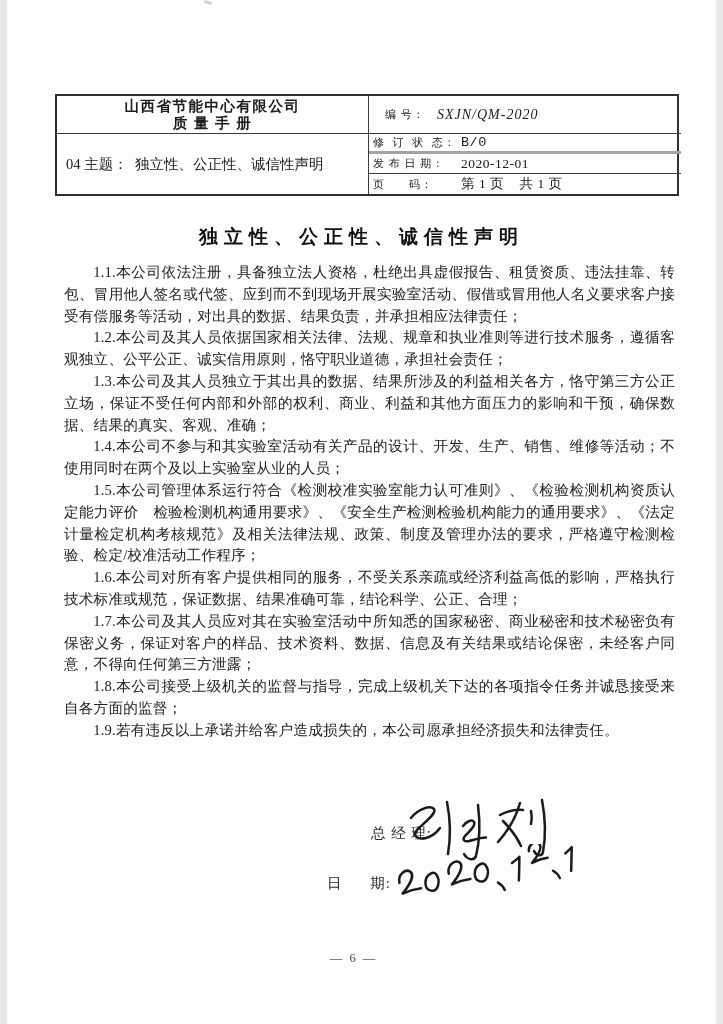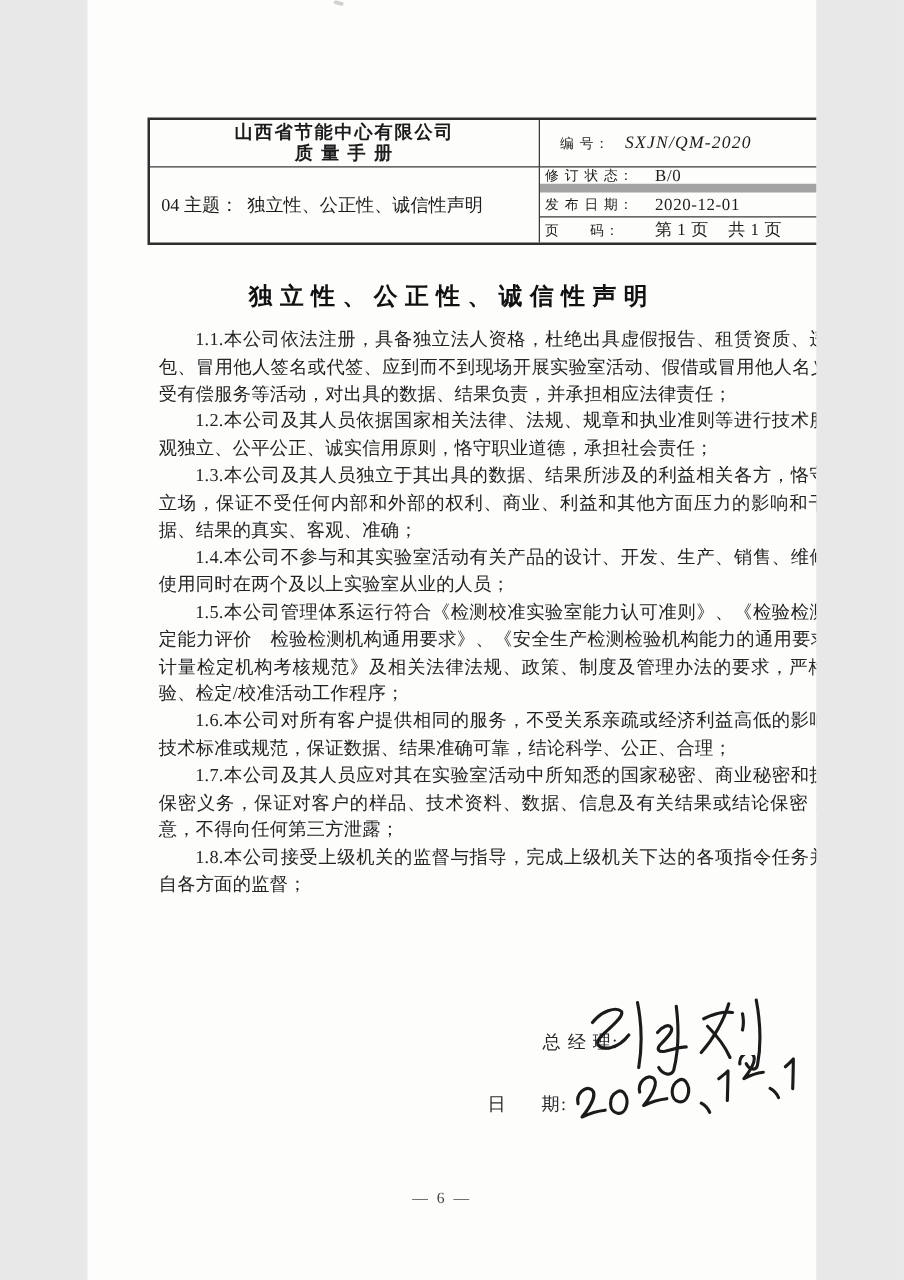--- a/index.html
+++ b/index.html
@@ -1,17 +1,17 @@
 <!DOCTYPE html>
 <html><head>
 <meta charset="utf-8">
 <style>
   html,body { margin:0; padding:0; background:#e8e8e8; }
   .page {
-    position:relative; width:583px; height:1024px; margin:0 auto;
+    position:relative; width:709px; height:1024px; margin:0 auto;
     background:#fdfdfc; overflow:hidden; color:#1c1c1c;
     font-family:"Liberation Serif", serif;
   }
 
   
   .scan-edge-right { position:absolute; left:713px; top:0; width:2px; height:1024px;
     background:linear-gradient(#ccd0d3, #b9bec2); opacity:.85; }
   .scan-smudge-top { position:absolute; left:197px; top:1px; width:8px; height:3px;
     background:#c6c6c6; border-radius:2px; transform:rotate(15deg); opacity:.8; }
 
@@ -20,21 +20,21 @@
     position:absolute; left:48px; top:94px; width:624px;
     display:grid; grid-template-columns:312px 312px; grid-template-rows:38px 20px 20px 20px;
     border:2px solid #2e2e2e; box-sizing:border-box;
   }
   .header-table .cell { box-sizing:border-box; display:flex; align-items:center; overflow:hidden; }
   .cell-company { grid-column:1; grid-row:1; border-right:1px solid #3a3a3a; border-bottom:1px solid #3a3a3a;
     flex-direction:column; justify-content:center; font-weight:bold; font-size:14.5px; line-height:17px; letter-spacing:1.5px; }
   .cell-docnum { grid-column:2; grid-row:1; border-bottom:1px solid #3a3a3a; padding-left:16px; }
   .cell-subject { grid-column:1; grid-row:2/5; border-right:1px solid #3a3a3a; padding-left:9px;
     font-weight:normal; font-size:14.5px; white-space:pre; }
-  .cell-rev  { grid-column:2; grid-row:2; border-bottom:7px solid #a3a3a3; padding-left:4px; }
+  .cell-rev  { grid-column:2; grid-row:2; border-bottom:3px solid #a3a3a3; padding-left:4px;font-family:Liberation Mono, monospace; }
   .cell-issue{ grid-column:2; grid-row:3; border-bottom:1px solid #3a3a3a; padding-left:4px; }
   .cell-page { grid-column:2; grid-row:4; padding-left:4px; }
   .tbl-label { font-size:11px; white-space:pre; letter-spacing:1px; min-width:88px; display:inline-block; }
   .cell-docnum .tbl-label { min-width:52px; }
   .tbl-value { font-size:13.5px; white-space:pre; letter-spacing:.5px; }
   .doc-number-value { font-style:italic; font-size:14px; letter-spacing:1px; }
 
   
   .doc-title {
     position:absolute; top:224px; left:0; width:100%; text-align:center;
@@ -97,20 +97,21 @@
 
   <div class="doc-body">
     <p>1.1.本公司依法注册，具备独立法人资格，杜绝出具虚假报告、租赁资质、违法挂靠、转包、冒用他人签名或代签、应到而不到现场开展实验室活动、假借或冒用他人名义要求客户接受有偿服务等活动，对出具的数据、结果负责，并承担相应法律责任；</p>
     <p>1.2.本公司及其人员依据国家相关法律、法规、规章和执业准则等进行技术服务，遵循客观独立、公平公正、诚实信用原则，恪守职业道德，承担社会责任；</p>
     <p>1.3.本公司及其人员独立于其出具的数据、结果所涉及的利益相关各方，恪守第三方公正立场，保证不受任何内部和外部的权利、商业、利益和其他方面压力的影响和干预，确保数据、结果的真实、客观、准确；</p>
     <p>1.4.本公司不参与和其实验室活动有关产品的设计、开发、生产、销售、维修等活动；不使用同时在两个及以上实验室从业的人员；</p>
     <p>1.5.本公司管理体系运行符合《检测校准实验室能力认可准则》、《检验检测机构资质认定能力评价　检验检测机构通用要求》、《安全生产检测检验机构能力的通用要求》、《法定计量检定机构考核规范》及相关法律法规、政策、制度及管理办法的要求，严格遵守检测检验、检定/校准活动工作程序；</p>
     <p>1.6.本公司对所有客户提供相同的服务，不受关系亲疏或经济利益高低的影响，严格执行技术标准或规范，保证数据、结果准确可靠，结论科学、公正、合理；</p>
     <p>1.7.本公司及其人员应对其在实验室活动中所知悉的国家秘密、商业秘密和技术秘密负有保密义务，保证对客户的样品、技术资料、数据、信息及有关结果或结论保密，未经客户同意，不得向任何第三方泄露；</p>
     <p>1.8.本公司接受上级机关的监督与指导，完成上级机关下达的各项指令任务并诚恳接受来自各方面的监督；</p>
+    <p>1.9.若有违反以上承诺并给客户造成损失的，本公司愿承担经济损失和法律责任。</p>
   </div>
 
   <div class="sig-label sig-label-manager">总 经 理:</div>
 
   <svg class="sig-svg sig-name-svg" width="148" height="68" viewBox="0 0 148 68" role="img" aria-label="刘出利">
 
     <path d="M8,24 C15,15 27,11 31,15 C34,19 23,27 15,35 C9,41 13,46 23,44 C29,42.5 34,38 37,34"></path>
     <path d="M44,8 C47,23 48,42 45,60"></path>
 
     <path d="M60,32 C64,27 69,25 71,28 C73,31 67,37 62,42 C59,45.5 61,48 66,47 C72,45.5 78,43.5 83,43.5"></path>

